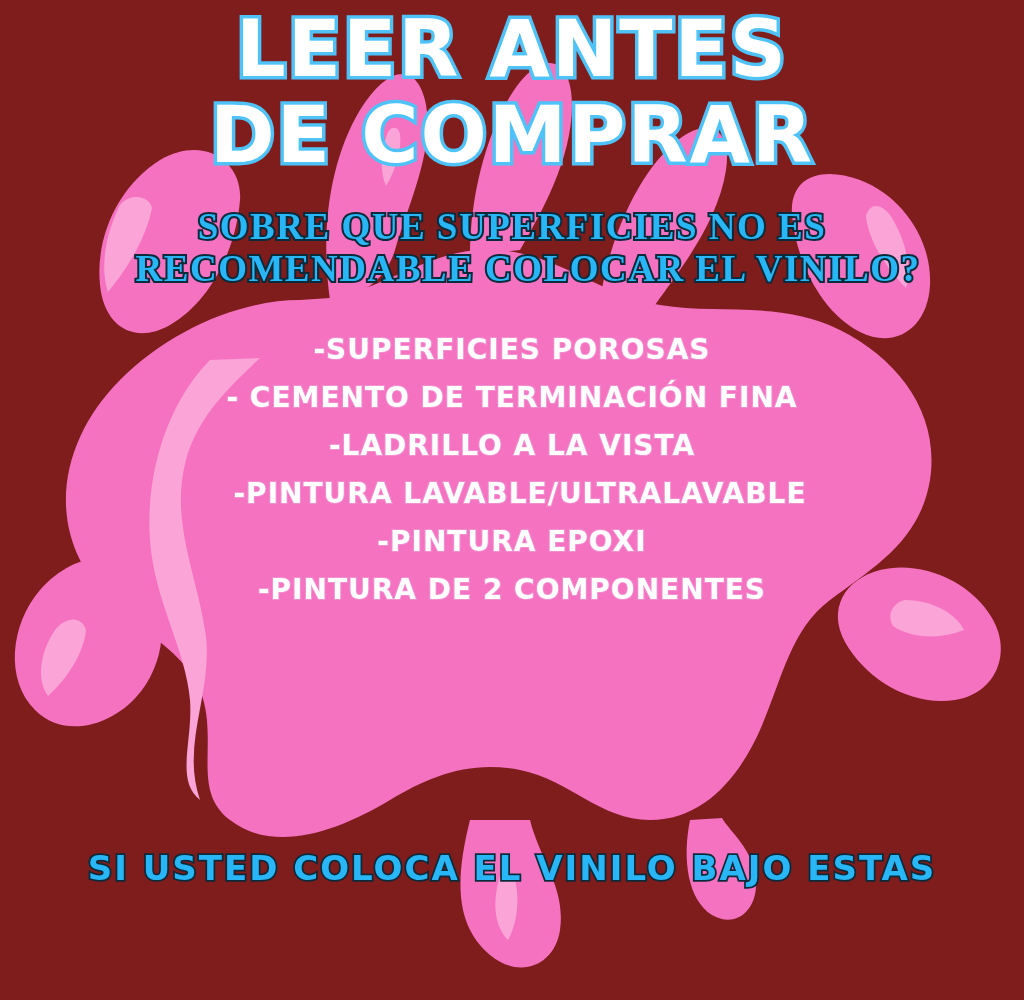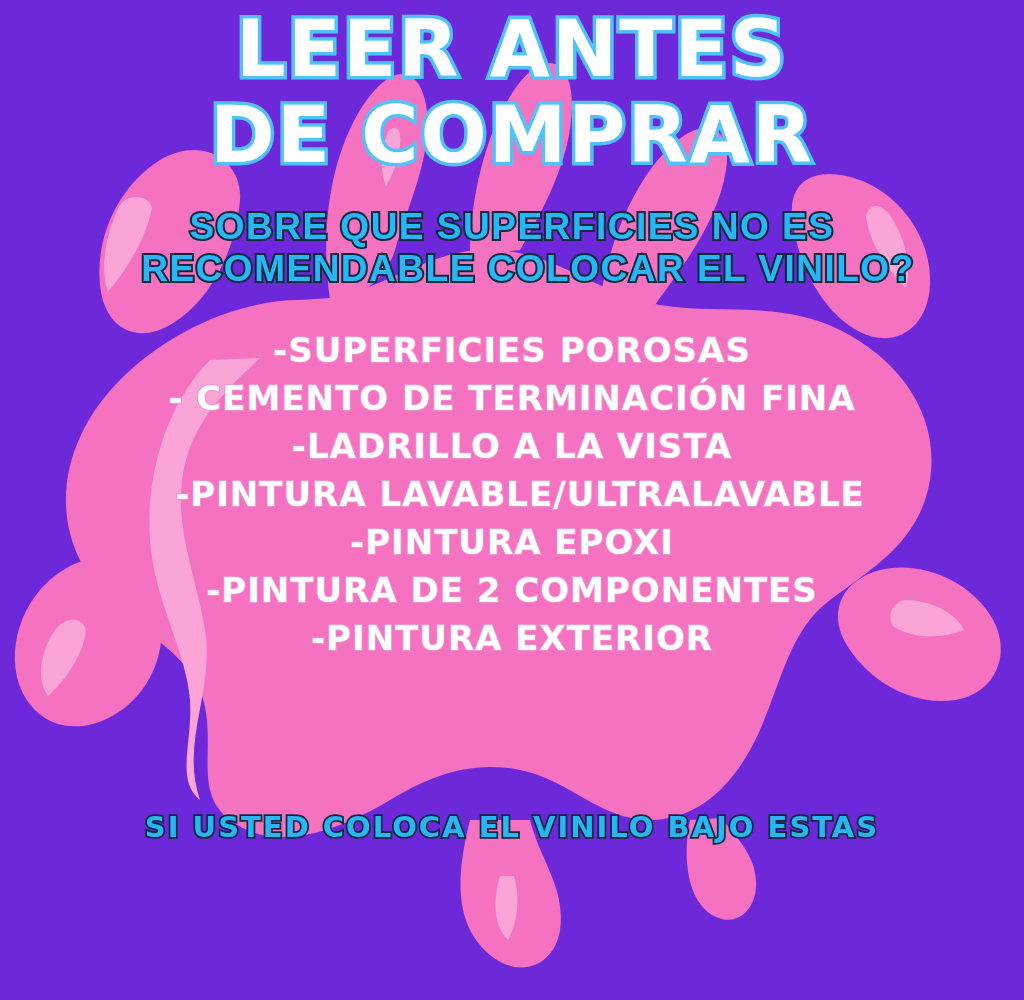--- a/index.html
+++ b/index.html
@@ -61,74 +61,75 @@
     white-space: nowrap;
   }
 
   .subtitle-block {
     position: absolute;
     top: 206px;
     left: 0;
     width: 1024px;
   }
   .subtitle-line {
-    font-family: Liberation Sans, sans-serif;
+    font-family: Liberation Serif, serif;
     font-weight: 900;
     font-size: 37px;
     line-height: 42px;
     letter-spacing: 1.5px;
     color: #29b6f6;
     -webkit-text-stroke: 4px #0b2a3a;
     paint-order: stroke fill;
     text-transform: uppercase;
     white-space: nowrap;
   }
 
   .list-block {
     position: absolute;
     top: 326px;
     left: 0;
     width: 1024px;
   }
   .list-item {
     font-family: "DejaVu Sans", sans-serif;
     font-weight: 900;
-    font-size: 34px;
+    font-size: 28px;
     line-height: 48px;
     letter-spacing: 1px;
     color: #ffffff;
     -webkit-text-stroke: 2px #f28fd0;
     paint-order: stroke fill;
     text-transform: uppercase;
     white-space: nowrap;
   }
 
   .footer-block {
     position: absolute;
     top: 806px;
     left: 0;
     width: 1024px;
   }
   .footer-line {
     font-family: "DejaVu Sans", sans-serif;
     font-weight: 900;
-    font-size: 29px;
+    font-size: 34px;
     line-height: 42px;
     letter-spacing: 2px;
     color: #29b6f6;
     -webkit-text-stroke: 3.5px #0b2a3a;
     paint-order: stroke fill;
     text-transform: uppercase;
     white-space: nowrap;
+    margin-top: 41px;
   }
 </style>
 </head>
 <body>
 
-<div id="poster" style="background: #6d28d9;">
+<div id="poster" style="background: #7f1d1d;">
 
   <svg id="art" viewBox="0 0 1024 1000" xmlns="http://www.w3.org/2000/svg" aria-hidden="true">
     <g fill="#f472c0">
 
       <path d="M300,300
                C240,300 170,330 120,380
                C70,430 50,500 80,560
                C110,620 180,640 200,690
                C220,740 190,790 230,820
                C275,855 340,830 390,800
@@ -204,21 +205,20 @@
       <div class="subtitle-line" style="color: rgb(41, 182, 246); margin-left: 32px; -webkit-text-stroke: 4px rgb(11, 42, 58);">RECOMENDABLE COLOCAR EL VINILO?</div>
     </div>
 
     <div class="list-block">
       <div class="list-item" style="color: rgb(255, 255, 255); -webkit-text-stroke: 2px rgb(242, 143, 208);">-SUPERFICIES POROSAS</div>
       <div class="list-item" style="color: rgb(255, 255, 255); -webkit-text-stroke: 2px rgb(242, 143, 208);">- CEMENTO DE TERMINACIÓN FINA</div>
       <div class="list-item" style="color: rgb(255, 255, 255); -webkit-text-stroke: 2px rgb(242, 143, 208);">-LADRILLO A LA VISTA</div>
       <div class="list-item" style="color: rgb(255, 255, 255); margin-left: 16px; -webkit-text-stroke: 2px rgb(242, 143, 208);">-PINTURA LAVABLE/ULTRALAVABLE</div>
       <div class="list-item" style="color: rgb(255, 255, 255); -webkit-text-stroke: 2px rgb(242, 143, 208);">-PINTURA EPOXI</div>
       <div class="list-item" style="color: rgb(255, 255, 255); -webkit-text-stroke: 2px rgb(242, 143, 208);">-PINTURA DE 2 COMPONENTES</div>
-      <div class="list-item" style="color: rgb(255, 255, 255); -webkit-text-stroke: 2px rgb(242, 143, 208);">-PINTURA EXTERIOR</div>
     </div>
 
     <div class="footer-block">
       <div class="footer-line" style="color: rgb(41, 182, 246); -webkit-text-stroke: 3.5px rgb(11, 42, 58);">SI USTED COLOCA EL VINILO BAJO ESTAS</div>
     </div>
 
   </div>
 </div>
 
 </body></html>

